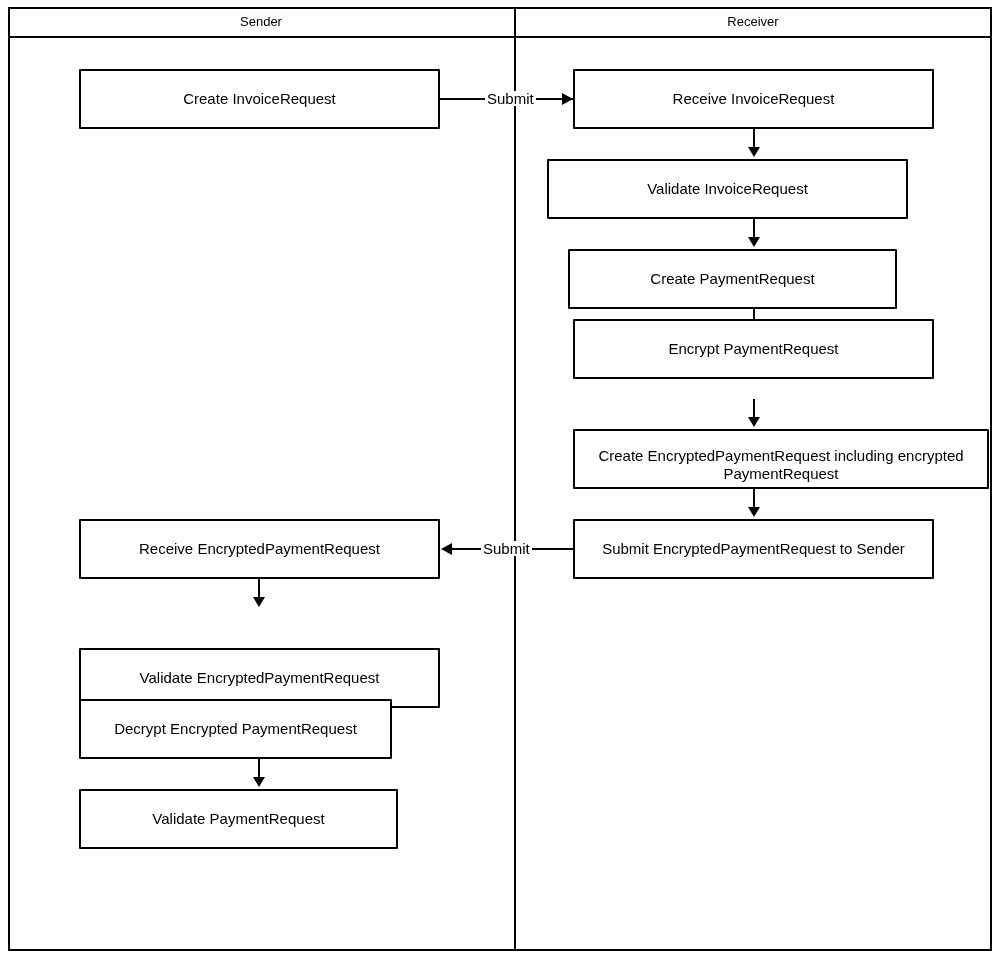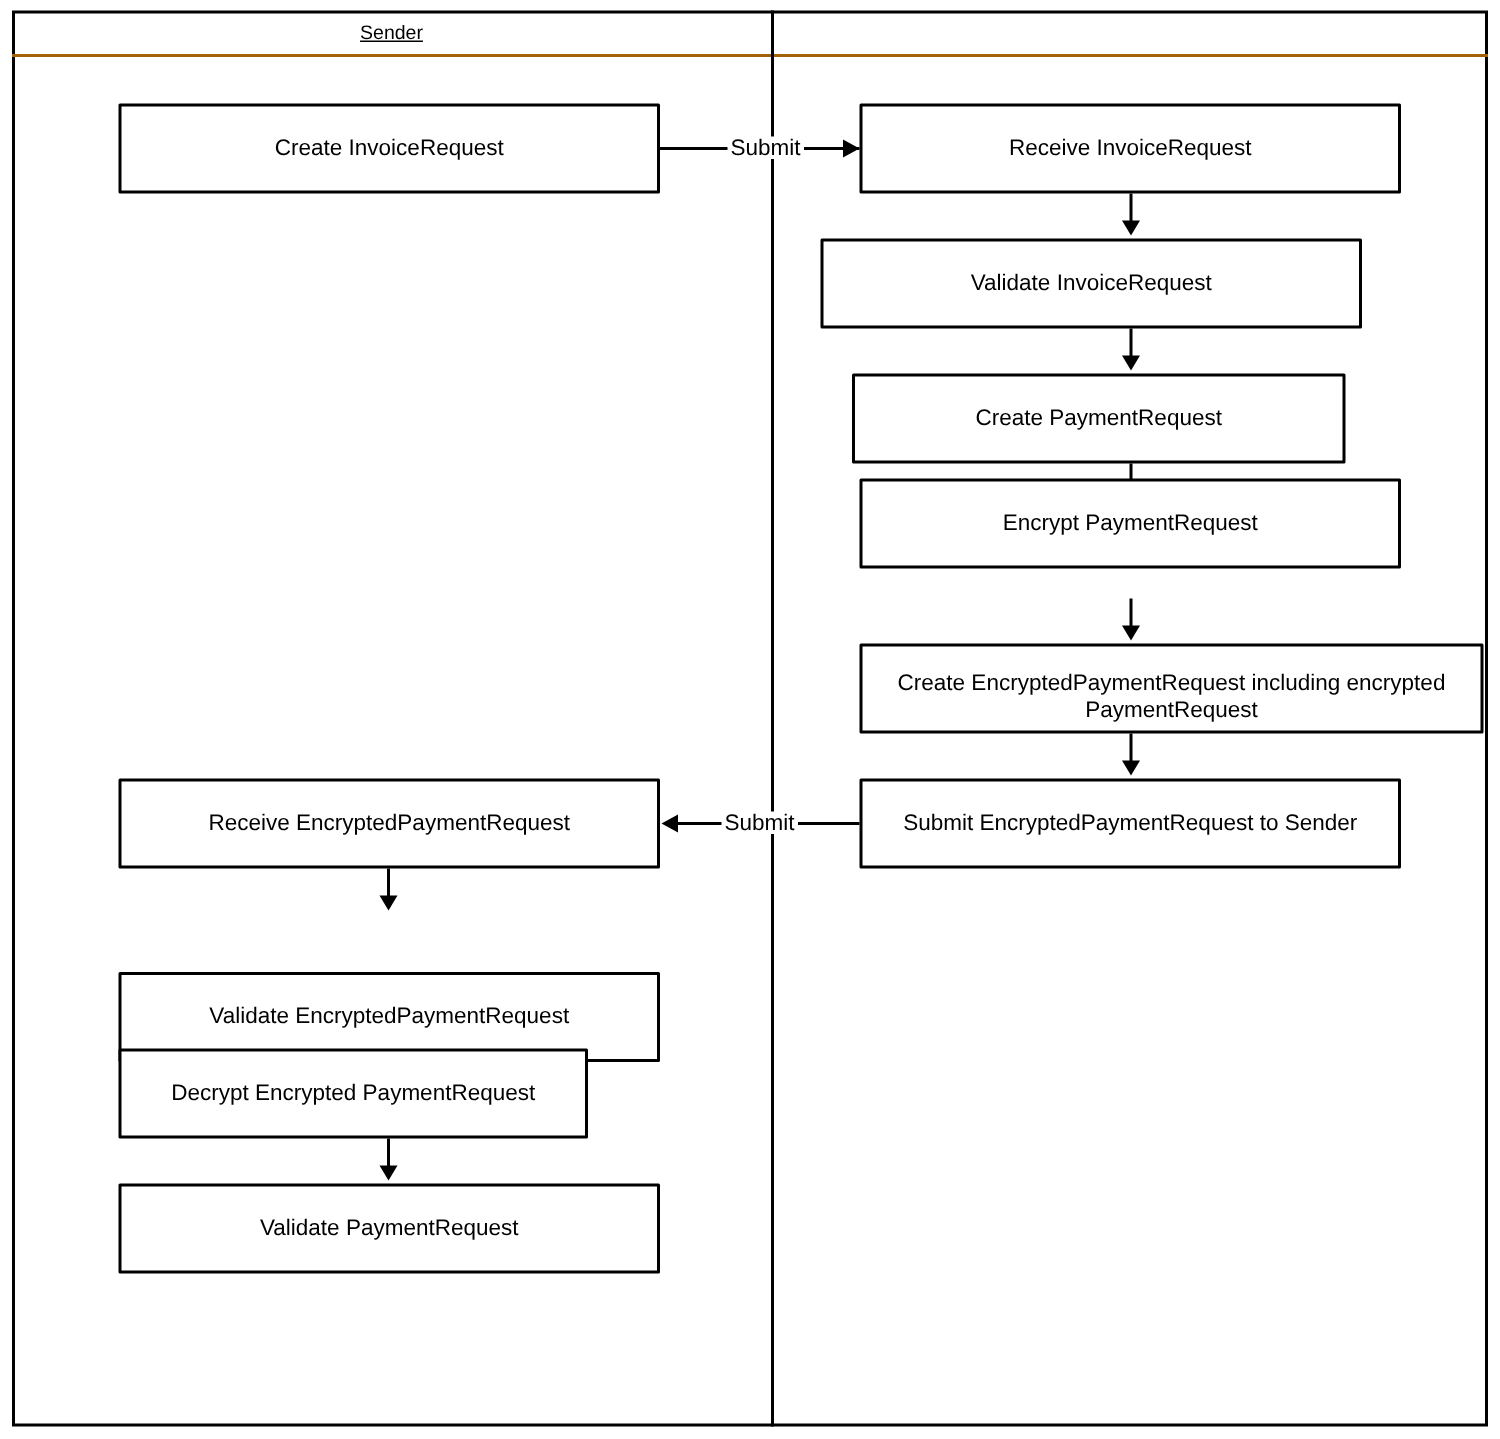--- a/index.html
+++ b/index.html
@@ -34,22 +34,21 @@
 
   
   .lane-header-row {
     position: absolute;
     left: 8px;
     top: 7px;
     width: 984px;
     height: 31px;
     display: flex;
     box-sizing: border-box;
-    border-bottom: 2px solid #a16207;
-    text-decoration: underline;
+    border-bottom: 2px solid #000000;
   }
   .lane-header {
     display: flex;
     align-items: center;
     justify-content: center;
     box-sizing: border-box;
     font-size: 13px;
     color: #000000;
     height: 100%;
   }
@@ -134,20 +133,23 @@
 <body>
 
 <div id="canvas">
 
   <div class="pool"></div>
 
   <div class="lane-header-row">
     <div class="lane-header sender">
       <span>Sender</span>
     </div>
+    <div class="lane-header receiver">
+      <span>Receiver</span>
+    </div>
   </div>
 
   <div class="lane-divider"></div>
 
   <div class="conn-line-h" style="left:440px; top:98px; width:133px;"></div>
   <div class="arrowhead-right" style="left:562px; top:93px;"></div>
   <div class="conn-label" style="left:485px; top:91px;">Submit</div>
 
   <div class="conn-line-v" style="left:753px; top:129px; height:23px;"></div>
   <div class="arrowhead-down" style="left:748px; top:147px;"></div>
@@ -186,21 +188,21 @@
   </div>
 
   <div class="node" style="left:79px; top:609px; width:361px; height:60px;margin-top:39px;">
     <span>Validate EncryptedPaymentRequest</span>
   </div>
 
   <div class="node" style="left:79px; top:699px; width:313px; height:60px;">
     <span>Decrypt Encrypted PaymentRequest</span>
   </div>
 
-  <div class="node" style="left:79px; top:789px; width:361px; height:60px;">
+  <div class="node" style="left:79px; top:789px; width:319px; height:60px;">
     <span>Validate PaymentRequest</span>
   </div>
 
   <div class="node" style="left:573px; top:69px; width:361px; height:60px;">
     <span>Receive InvoiceRequest</span>
   </div>
 
   <div class="node" style="left:547px; top:159px; width:361px; height:60px;">
     <span>Validate InvoiceRequest</span>
   </div>

